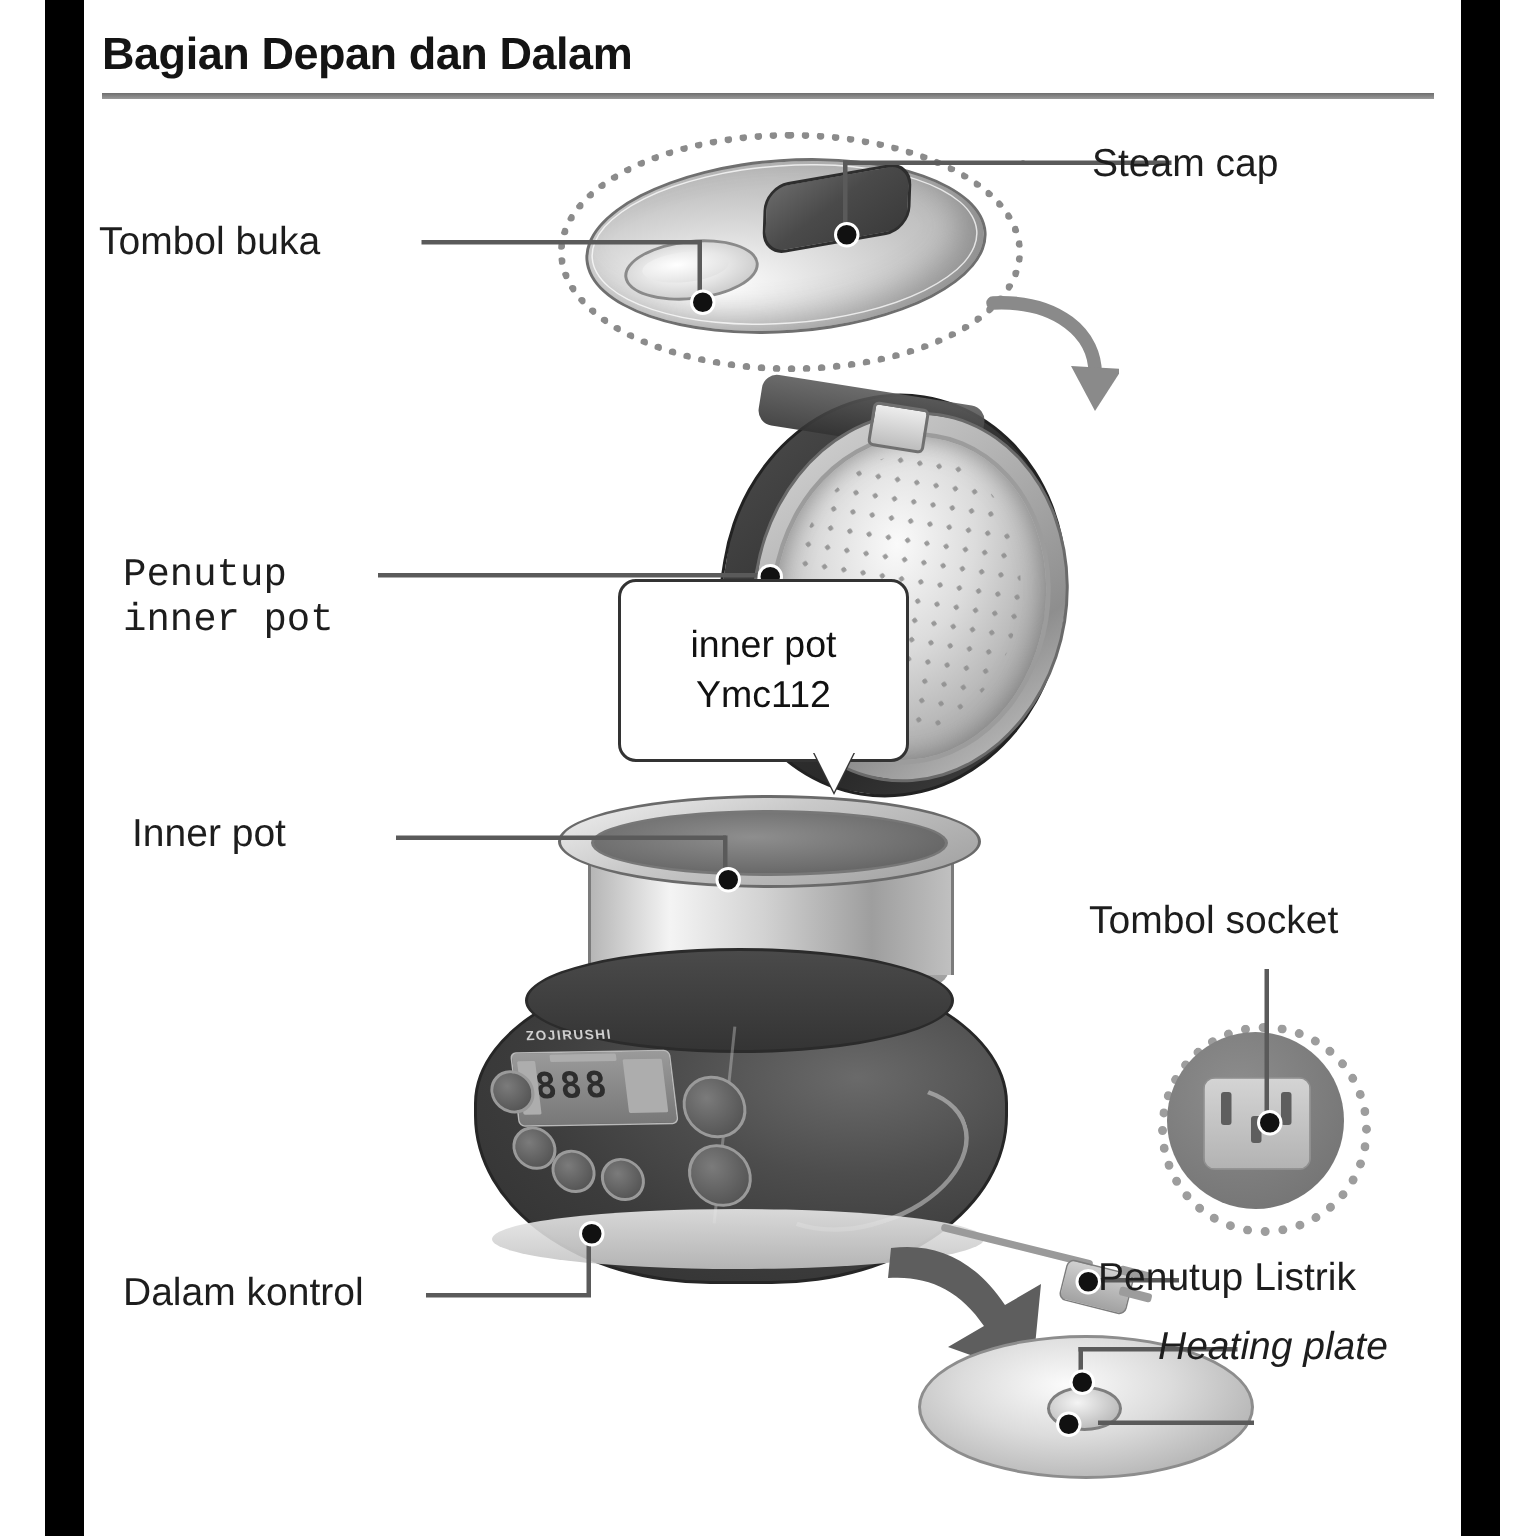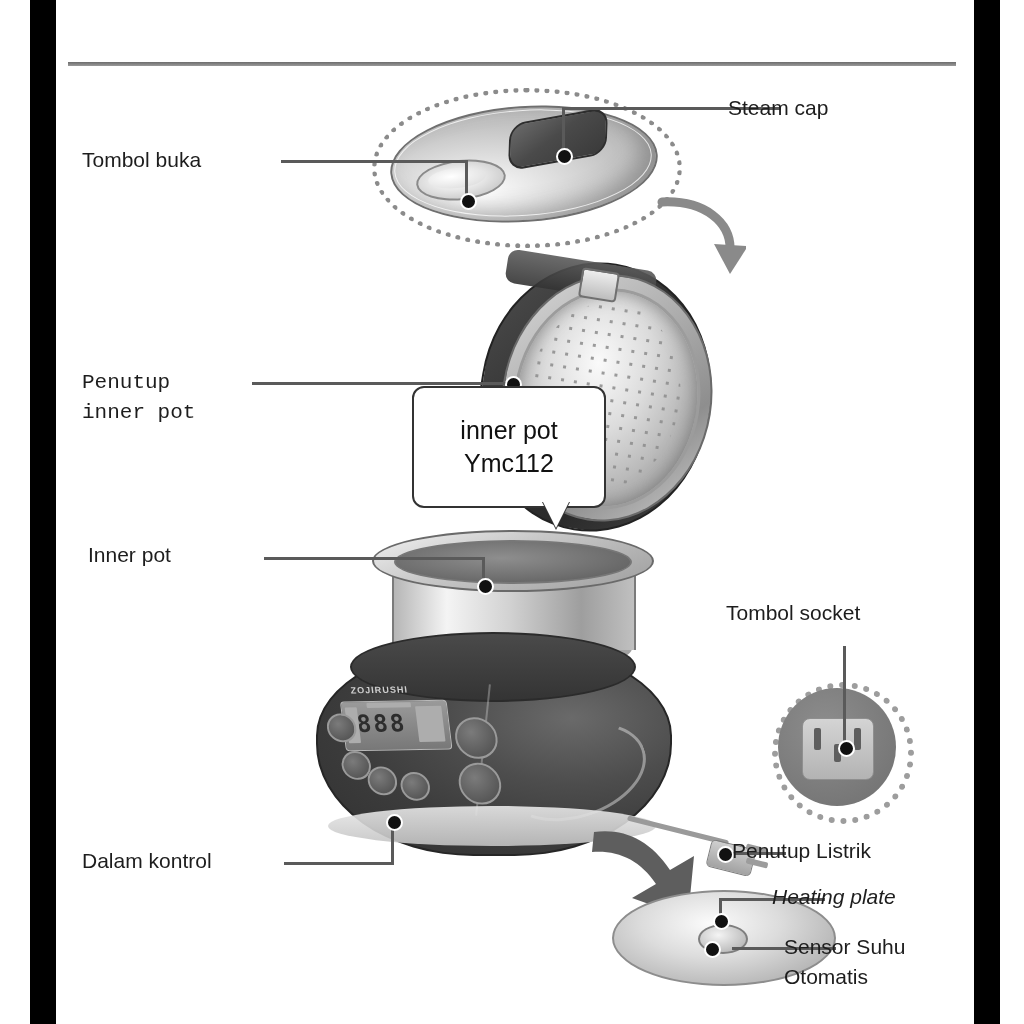--- a/index.html
+++ b/index.html
@@ -21,21 +21,21 @@
     font-size:30px;font-weight:bold;letter-spacing:-0.3px;color:#141414;
     white-space:nowrap;
   }
   .title-rule{
     position:absolute;left:12px;top:62px;width:888px;height:4px;
     background:linear-gradient(to bottom,#6d6d6d,#9a9a9a);
   }
 
   
   .lbl{
-    position:absolute;font-size:21px;color:#1d1d1d;line-height:26px;
+    position:absolute;font-size:26px;color:#1d1d1d;line-height:26px;
     white-space:nowrap;
   }
   .lbl.two{line-height:30px;white-space:normal;}
 
   
   .ln{position:absolute;background:#5a5a5a;}
   .ln.h{height:3px;}
   .ln.v{width:3px;}
   .dot{position:absolute;width:13px;height:13px;border-radius:50%;background:#111;border:2px solid #fff;}
 
@@ -253,20 +253,21 @@
 </head>
 <body>
 
 <div class="page">
 
   <div class="bar-left"></div>
   <div class="bar-right"></div>
 
   <div class="sheet">
 
+    <div class="title">Bagian Depan dan Dalam</div>
     <div class="title-rule"></div>
 
     <div class="lid-wrap">
       <div class="lid-dots"></div>
       <div class="lid-body"></div>
       <div class="lid-rim"></div>
       <div class="steam-cap"></div>
       <div class="open-btn"></div>
       <div class="open-btn-in"></div>
     </div>
@@ -370,37 +371,33 @@
     <div class="dot" style="left:661px;top:846px;"></div>
 
     <div class="ln h" style="left:663px;top:898px;width:106px;"></div>
     <div class="ln v" style="left:663px;top:898px;height:22px;"></div>
     <div class="dot" style="left:657px;top:913px;"></div>
 
     <div class="ln h" style="left:676px;top:947px;width:104px;"></div>
     <div class="dot" style="left:648px;top:941px;"></div>
 
     <div class="lbl" style="left:672px;top:95px;">Steam cap</div>
-    <div class="lbl" style="left:26px;top:147px;text-align:center;">Tombol buka</div>
+    <div class="lbl" style="left:10px;top:147px;text-align:center;">Tombol buka</div>
 
     <div class="lbl two" style="left:26px;top:368px;font-family:Liberation Mono, monospace;">
       <div>Penutup</div>
       <div>inner pot</div>
     </div>
 
     <div class="lbl" style="left:32px;top:542px;">Inner pot</div>
     <div class="lbl" style="left:26px;top:848px;">Dalam kontrol</div>
     <div class="lbl" style="left:670px;top:600px;">Tombol socket</div>
     <div class="lbl" style="left:676px;top:838px;">Penutup Listrik</div>
     <div class="lbl" style="left:716px;top:884px;font-style:italic;">Heating plate</div>
 
-    <div class="lbl two" style="left:728px;top:932px;">
-      <div>Sensor Suhu</div>
-      <div>Otomatis</div>
-    </div>
 
     <div class="bubble">
       <div>
         <div>inner pot</div>
         <div>Ymc112</div>
       </div>
     </div>
     <div class="bubble-tail"></div>
 
   </div>

